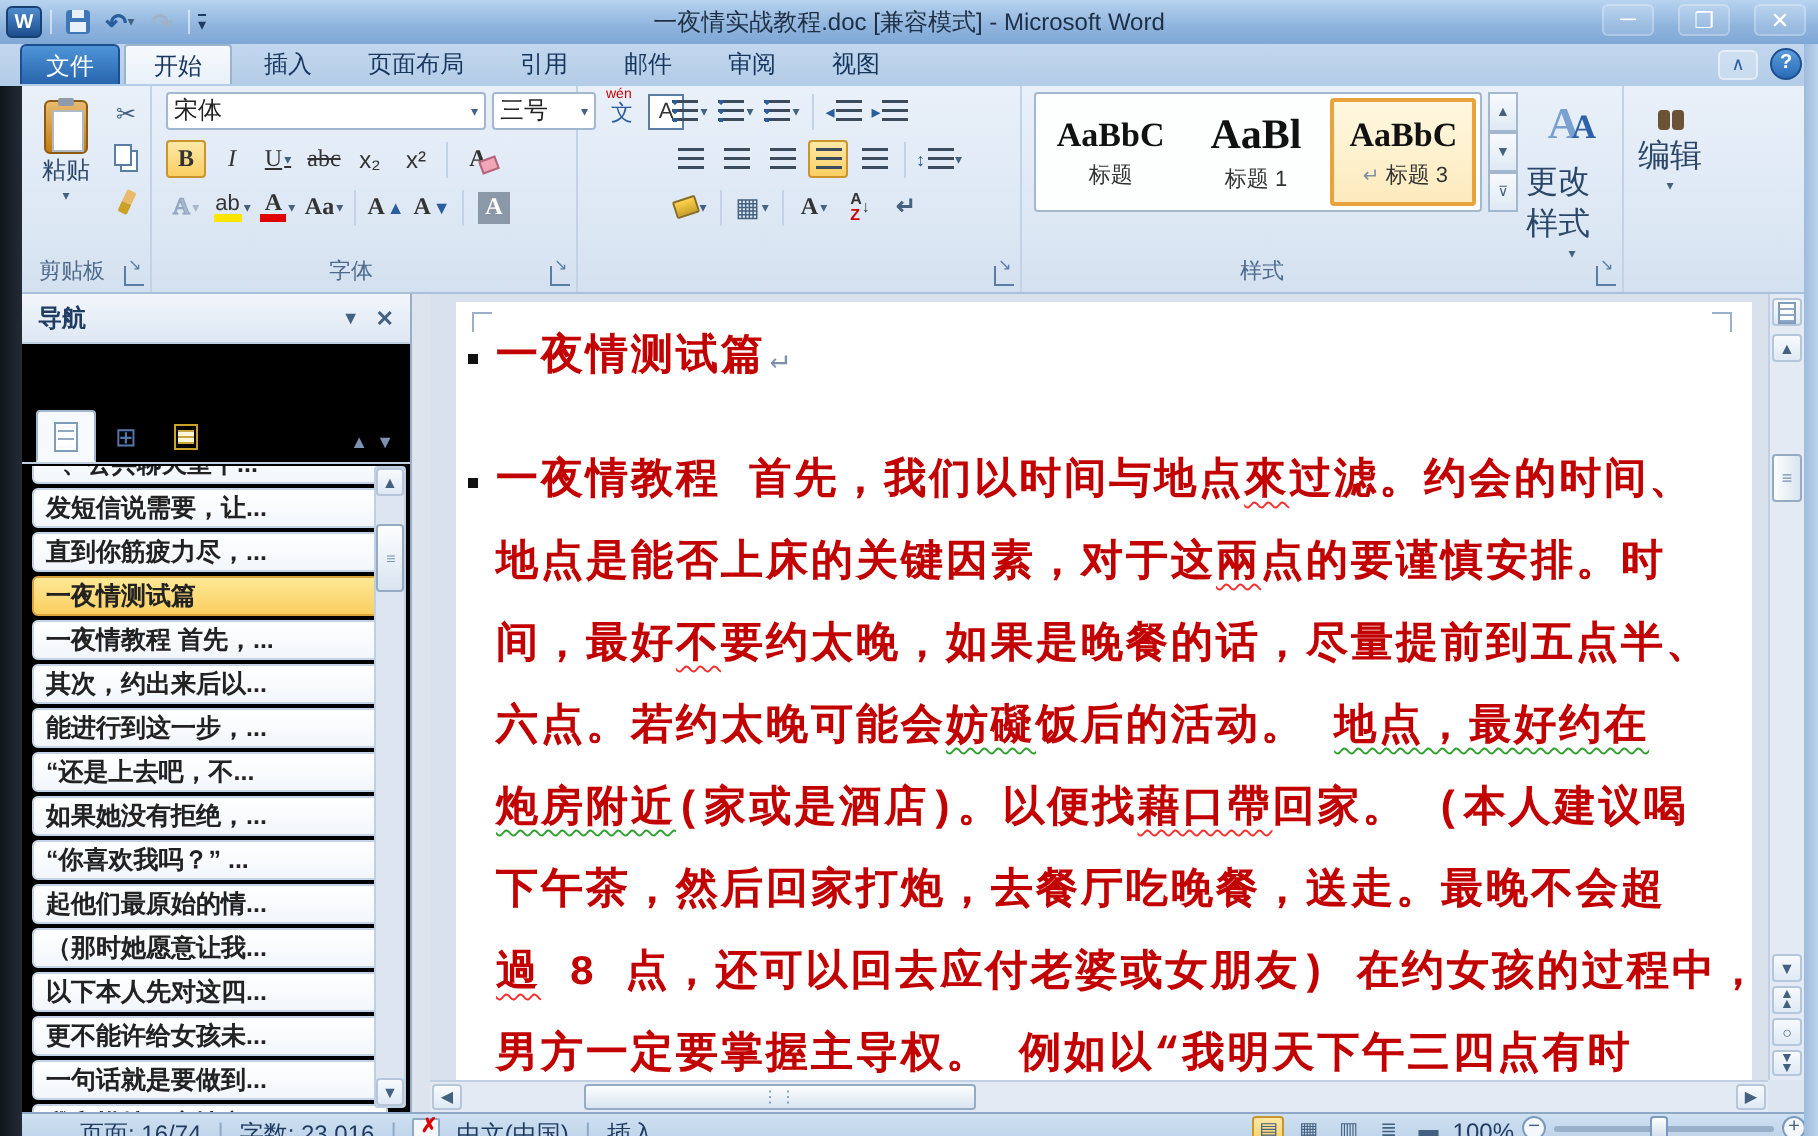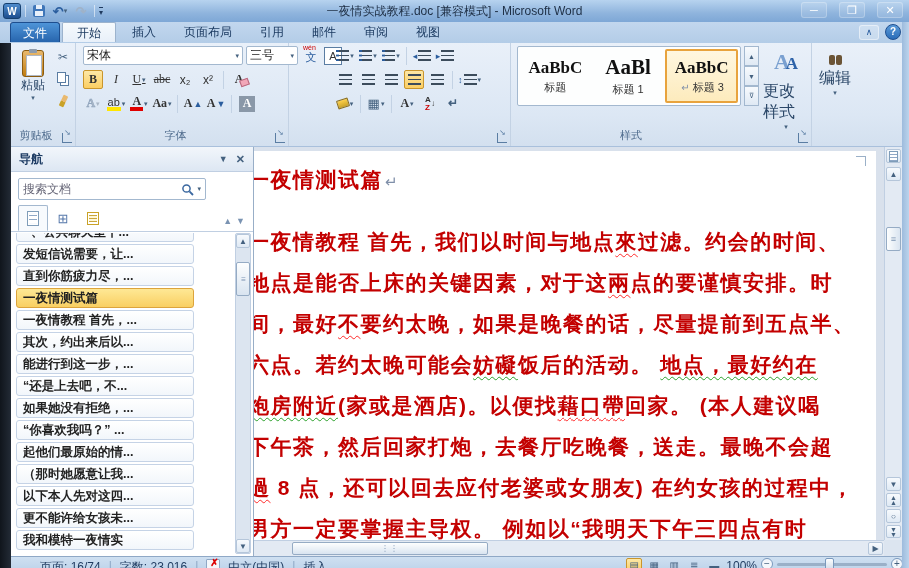--- a/index.html
+++ b/index.html
@@ -114,21 +114,21 @@
   .aa-ic { font-family:"Liberation Serif",serif; font-weight:bold; line-height:26px;}
   .aa-ic b:first-child { font-size:22px; color:#7aa0d0; } .aa-ic b:last-child { font-size:17px; color:#2d62a8; margin-left:-4px;}
   .binoc { display:flex; gap:1px; margin-top:6px;}
   .binoc i { width:6px; height:10px; background:linear-gradient(#8a6d4f,#4a3category0); background:#6b5436; border-radius:2px; }
   .bigbtn .lbl { margin-top:3px; font-size:16px; color:#2b4768;}
   .g-edit { left:811px; width:48px; border-right:none;}
   
   .darkstrip { position:absolute; left:0; top:43px; width:11px; height:525px; background:linear-gradient(90deg,#10151c,#232b36); z-index:30;}
   .rightframe { position:absolute; left:902px; top:22px; width:7px; height:546px; background:linear-gradient(90deg,#9dbbdd,#bcd4ec); z-index:30;}
   
-  .navpane { position:absolute; left:11px; top:147px; width:243px; height:409px; background:#ffffff; border-right:1px solid #98aec7; z-index:10;}
+  .navpane { position:absolute; left:11px; top:147px; width:195px; height:409px; background:#000000; border-right:1px solid #98aec7; z-index:10;}
   .nav-header { position:absolute; left:0; top:0; right:0; height:25px; background:linear-gradient(#f2f6fb,#dde7f3);
     border-bottom:1px solid #c0cfe2; display:flex; align-items:center; padding:0 8px; font-weight:bold; color:#1e3c64;}
   .nav-hbtns { margin-left:auto; display:flex; gap:8px; align-items:center;}
   .nav-hbtns span { color:#44617f; font-size:9px; }
   .nav-close { font-size:11px !important; color:#44617f; }
   .nav-search { position:absolute; left:7px; top:31px; width:188px; height:22px; background:#fff;
     border:1px solid #a3b8cf; border-radius:2px; display:flex; align-items:center; padding:0 4px;}
   .nav-search input { border:none; outline:none; flex:1; font-size:12px; color:#444; font-family:"Liberation Sans",sans-serif; background:transparent;}
   .nav-search input::placeholder { color:#667; }
   .mag { margin:0 3px; }
@@ -153,21 +153,21 @@
     font-size:8px; color:#44617f; background:linear-gradient(#f7fafd,#dfe9f4); border:1px solid #b5c6da; border-radius:2px;}
   .sc-thumb { position:absolute; left:0; right:0; background:linear-gradient(#fdfefe,#d9e4f0); border:1px solid #95abc4; border-radius:2px;
     display:flex; align-items:center; justify-content:center; font-size:8px; color:#7a93b2; letter-spacing:-1px;}
   
   .docarea { position:absolute; left:215px; top:147px; width:687px; height:409px; background:#d9e1ec; }
   .page { position:absolute; left:13px; top:4px; width:648px; height:389px; background:#fff; }
   .cropmark { position:absolute; width:10px; height:10px; top:5px; }
   .cropmark.l { left:8px; border-left:1px solid #9ab0c8; border-top:1px solid #9ab0c8; }
   .cropmark.r { right:10px; border-right:1px solid #9ab0c8; border-top:1px solid #9ab0c8; }
   .doc-line { position:absolute; left:20px; width:616px; white-space:nowrap; overflow:visible;
-    font-family:Liberation Sans, sans-serif; font-weight:bold; font-size:21px; color:#c30000; letter-spacing:1.5px; line-height:26px;}
+    font-family:Liberation Mono, monospace; font-weight:bold; font-size:21px; color:#c30000; letter-spacing:1.5px; line-height:26px;}
   .obullet { position:absolute; left:-14px; top:10px; width:5px; height:5px; background:#111; }
   .pmark { color:#7f8fa9; font-size:15px; font-weight:normal; margin-left:2px;}
   .wred { text-decoration:underline; text-decoration-style:wavy; text-decoration-color:#ff2a2a; text-decoration-thickness:1px; text-underline-offset:4px;}
   .wgreen { text-decoration:underline; text-decoration-style:wavy; text-decoration-color:#2ca02c; text-decoration-thickness:1px; text-underline-offset:4px;}
   .vscroll { position:absolute; left:669px; top:0; width:18px; height:393px; background:#e3eaf3; border-left:1px solid #c0cfe2;}
   .vs-btn { position:absolute; left:1px; right:1px; height:14px; display:flex; align-items:center; justify-content:center;
     font-size:8px; color:#44617f; background:linear-gradient(#f7fafd,#dfe9f4); border:1px solid #b5c6da; border-radius:2px;}
   .ruler-ic { width:9px; height:11px; background:#fff; border:1px solid #7f9db9;
     background-image:repeating-linear-gradient(to bottom,transparent 0 2px,#8fa8c6 2px 3px); }
   .vs-thumb { position:absolute; left:1px; right:1px; top:80px; height:24px; background:linear-gradient(90deg,#fdfefe,#d9e4f0);
@@ -446,28 +446,20 @@
   </div>
 
   <div class="navpane">
     <div class="nav-header">
       <span>导航</span>
       <span class="nav-hbtns">
         <span>▼</span>
         <span class="nav-close">✕</span>
       </span>
     </div>
-    <div class="nav-search">
-      <input type="text" placeholder="搜索文档" style="">
-      <svg class="mag" width="13" height="13" viewBox="0 0 13 13">
-          <circle cx="5.5" cy="5.5" r="3.6" fill="none" stroke="#3b68a0" stroke-width="1.5"></circle>
-          <line x1="8.4" y1="8.4" x2="12" y2="12" stroke="#3b68a0" stroke-width="1.8"></line>
-        </svg>
-      <span class="caret">▾</span>
-    </div>
     <div class="nav-tabs">
       <span class="ntab active">
           <span class="doc-ic"></span>
         </span>
       <span class="ntab">
           <span class="grid-ic">⊞</span>
         </span>
       <span class="ntab">
           <span class="res-ic"></span>
         </span>
@@ -484,20 +476,21 @@
         <div class="nav-item">一夜情教程 首先，...</div>
         <div class="nav-item">其次，约出来后以...</div>
         <div class="nav-item">能进行到这一步，...</div>
         <div class="nav-item">“还是上去吧，不...</div>
         <div class="nav-item">如果她没有拒绝，...</div>
         <div class="nav-item">“你喜欢我吗？” ...</div>
         <div class="nav-item">起他们最原始的情...</div>
         <div class="nav-item">（那时她愿意让我...</div>
         <div class="nav-item">以下本人先对这四...</div>
         <div class="nav-item">更不能许给女孩未...</div>
+        <div class="nav-item">一句话就是要做到...</div>
         <div class="nav-item">我和模特一夜情实</div>
       </div>
     <div class="nav-scroll">
       <span class="sc-btn" style="top:0;">▲</span>
       <span class="sc-thumb" style="top:28px; height:34px;">≡</span>
       <span class="sc-btn" style="bottom:0;">▼</span>
     </div>
   </div>
 
   <div class="docarea">

